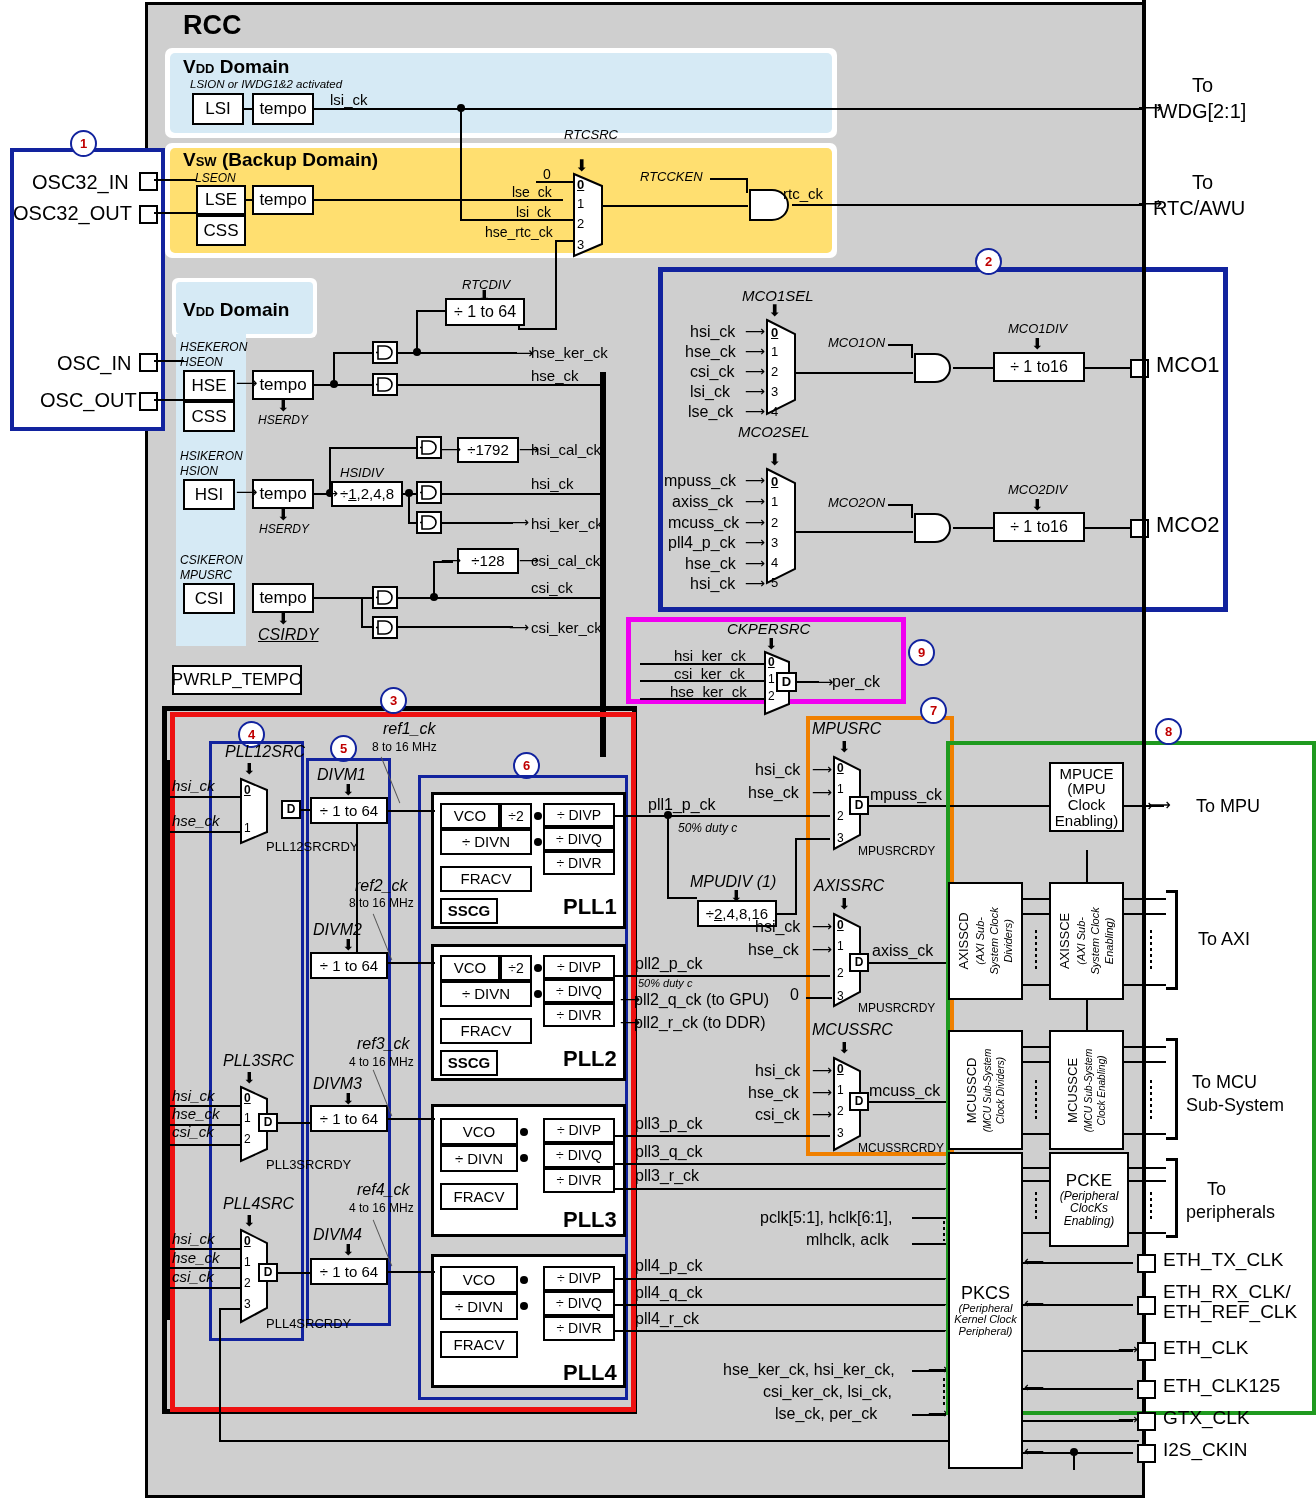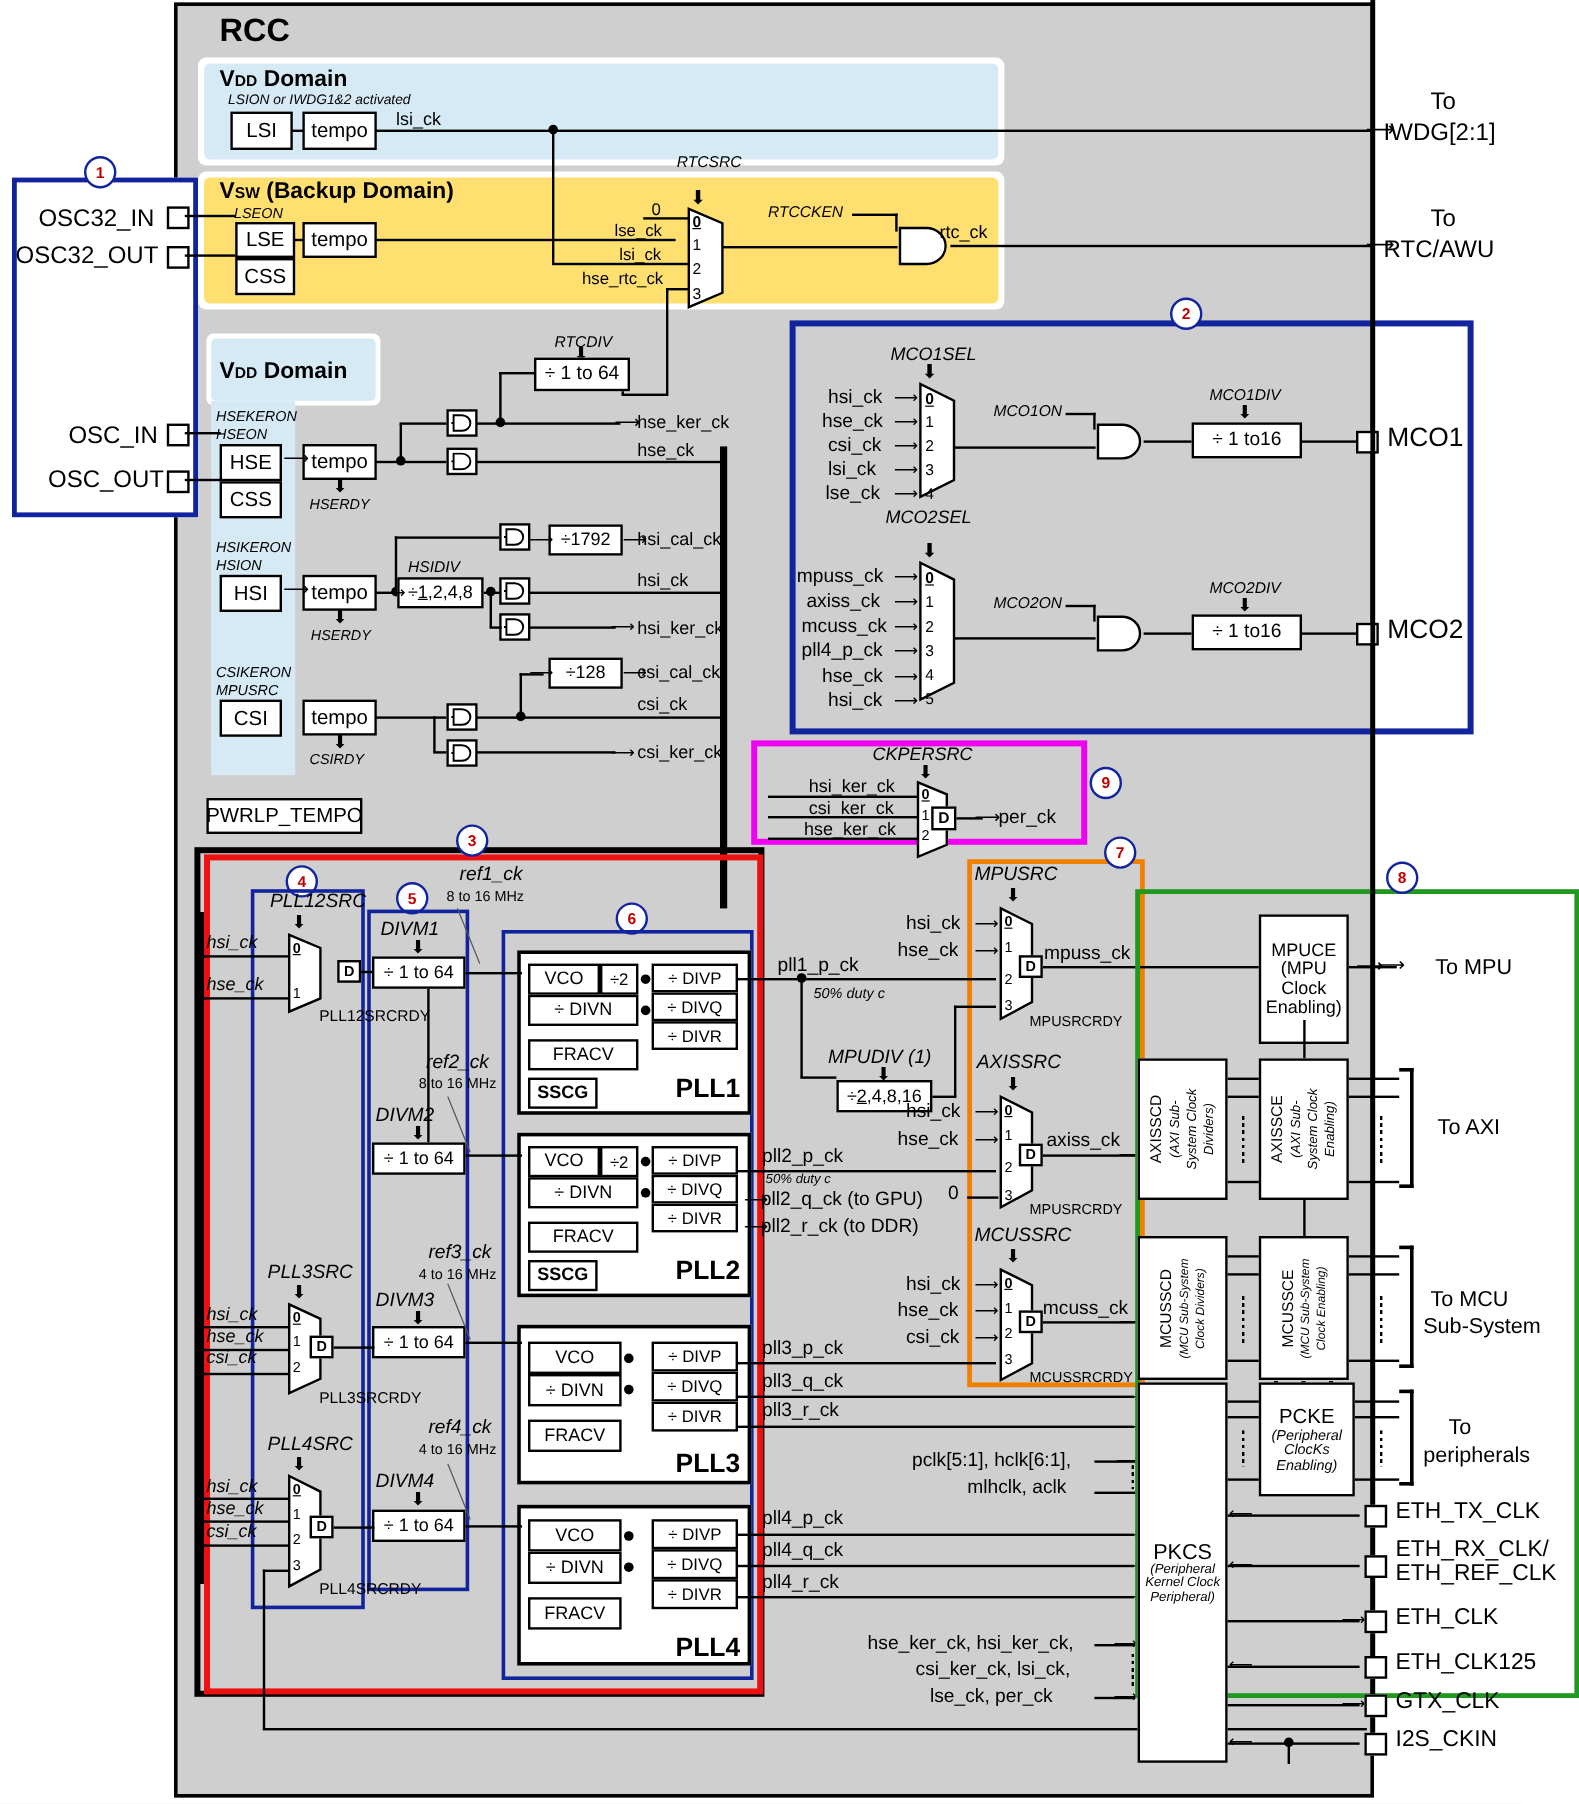--- a/index.html
+++ b/index.html
@@ -194,21 +194,21 @@
   <div class="txt" style="left:531px;top:476px;font-size:15px;">hsi_ck</div>
   <div class="hline" style="left:441px;top:522px;width:72px;"></div>
   <div class="txt" style="left:509px;top:515px;font-size:14px;">⟶</div>
   <div class="txt" style="left:531px;top:516px;font-size:15px;">hsi_ker_ck</div>
 
   <div class="txt it" style="left:180px;top:554px;font-size:12px;">CSIKERON</div>
   <div class="txt it" style="left:180px;top:569px;font-size:12px;">MPUSRC</div>
   <div class="box" style="left:183px;top:583px;width:52px;height:31px;font-size:17px;">CSI</div>
   <div class="box" style="left:252px;top:583px;width:62px;height:30px;font-size:17px;">tempo</div>
   <div class="txt" style="left:277px;top:611px;font-size:15px;">⬇</div>
-  <div class="txt it" style="left:258px;top:627px;font-size:12px;">CSIRDY</div>
+  <div class="txt it" style="left:258px;top:627px;font-size:16px;text-decoration:underline;">CSIRDY</div>
   <div class="hline" style="left:313px;top:597px;width:60px;"></div>
   <div class="dot" style="left:430px;top:593px;"></div>
   <div class="vline" style="left:361px;top:597px;height:30px;"></div>
   <div class="hline" style="left:361px;top:626px;width:12px;"></div>
   <div class="box" style="left:372px;top:586px;width:26px;height:23px;">
     <svg width="18" height="15">
         <path d="M2,1 L9,1 A7,6.5 0 0 1 9,14 L2,14 Z" fill="#fff" stroke="#000" stroke-width="1.6"></path>
         <line x1="0" y1="7.5" x2="2" y2="7.5" stroke="#000" stroke-width="1.6"></line>
       </svg>
   </div>
@@ -643,21 +643,21 @@
   <div class="hline" style="left:912px;top:1370px;width:34px;"></div>
   <div class="txt" style="left:928px;top:1362px;font-size:14px;">⟶</div>
   <div class="hline" style="left:912px;top:1414px;width:34px;"></div>
   <div class="txt" style="left:928px;top:1406px;font-size:14px;">⟶</div>
   <div class="abs" style="left:943px;top:1378px;width:2px;height:30px;background:repeating-linear-gradient(#000 0 3px,transparent 3px 6px);"></div>
 
   <div class="frame" style="left:946px;top:741px;width:370px;height:674px;border:4px solid #1f9a1f;"></div>
   <div class="circnum" style="left:1155px;top:718px;">8</div>
   <div class="abs" style="left:1142px;top:0px;width:4px;height:1460px;background:#000;"></div>
 
-  <div class="box" style="left:1049px;top:762px;width:75px;height:108px;flex-direction:column;font-size:15px;">
+  <div class="box" style="left:1049px;top:762px;width:75px;height:70px;flex-direction:column;font-size:15px;">
     <span>MPUCE</span>
     <span>(MPU</span>
     <span>Clock</span>
     <span>Enabling)</span>
   </div>
   <div class="hline" style="left:1124px;top:805px;width:40px;"></div>
   <div class="txt" style="left:1148px;top:797px;font-size:16px;">⟶</div>
   <div class="txt" style="left:1196px;top:797px;font-size:18px;">To MPU</div>
   <div class="vline" style="left:1086px;top:850px;height:32px;"></div>
 

